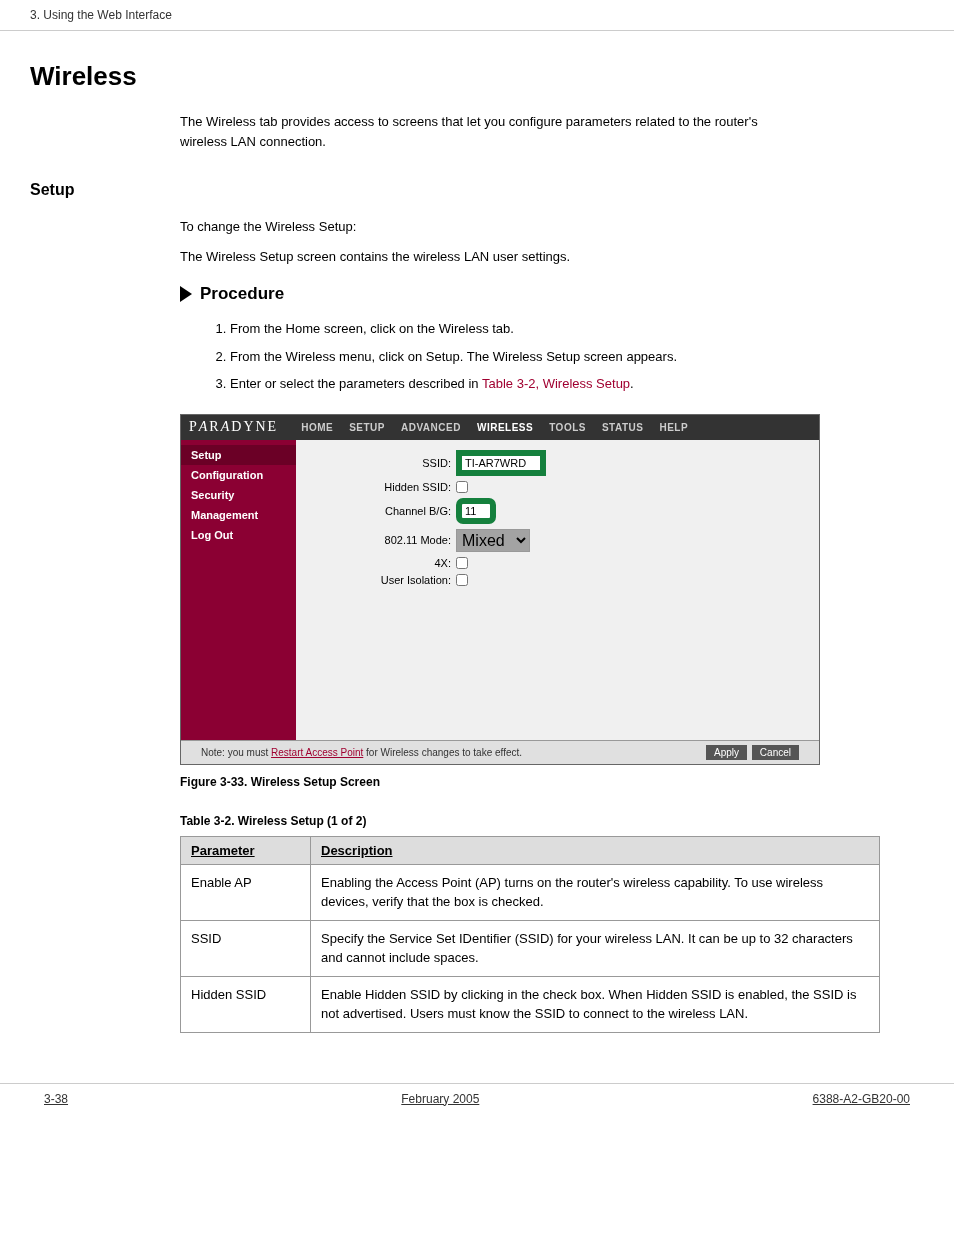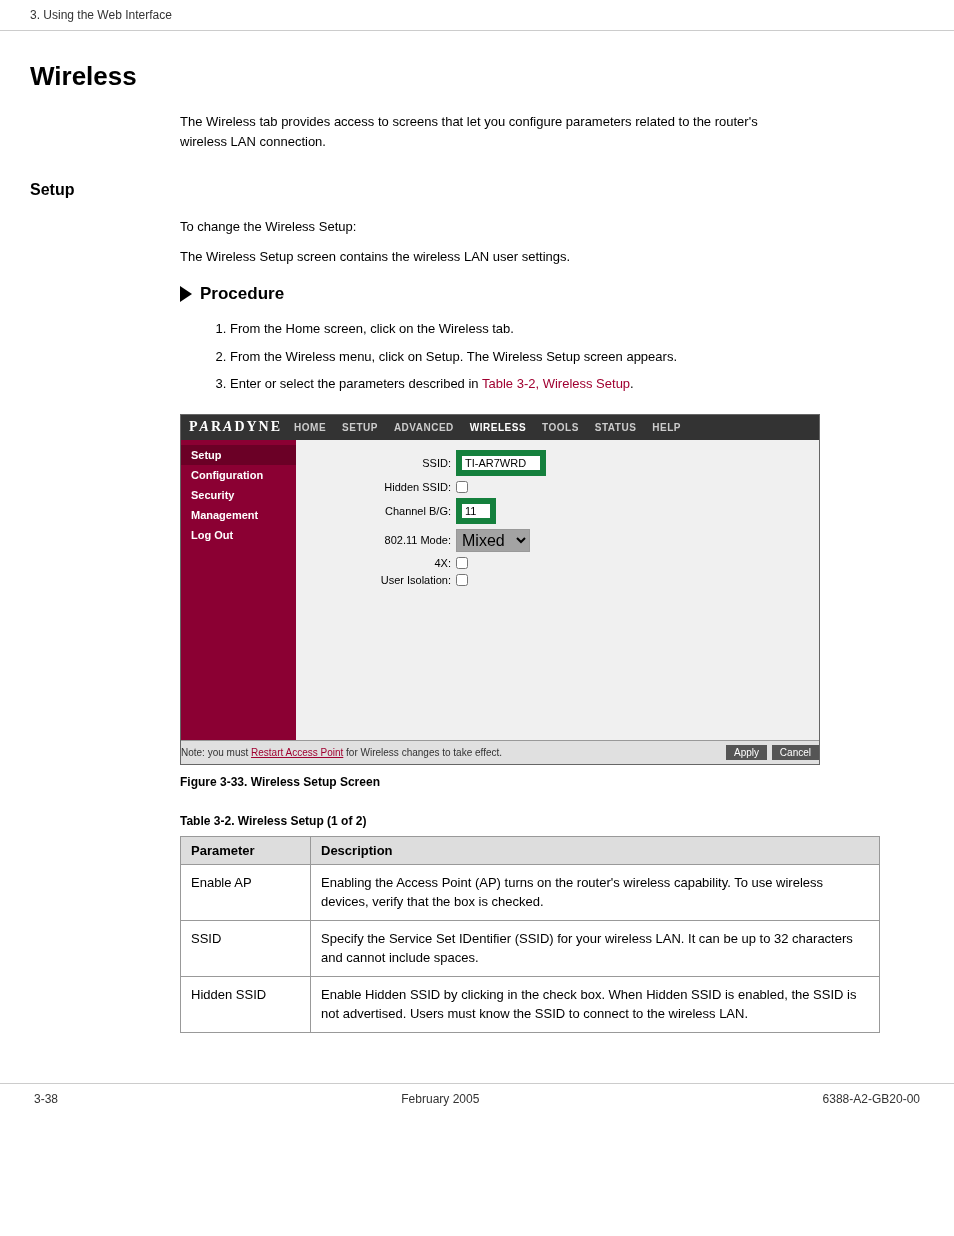--- a/index.html
+++ b/index.html
@@ -110,23 +110,23 @@
     .router-nav {
       background: #333;
       display: flex;
       align-items: center;
       padding: 4px 8px;
       gap: 0;
     }
     .router-logo {
       color: #fff;
       font-size: 14px;
-      font-weight: bold;
+      font-weight: normal;
       letter-spacing: 2px;
-      margin-right: 4px;
+      margin-right: 15px;
       font-family: serif;
     }
     .router-logo span {
       color: #fff;
     }
     .nav-item {
       color: #ccc;
       font-size: 10px;
       font-weight: bold;
       padding: 3px 8px;
@@ -206,21 +206,21 @@
     }
     .form-checkbox {
       width: 12px;
       height: 12px;
     }
 
     
     .router-note-bar {
       background: #e0e0e0;
       border-top: 1px solid #999;
-      padding: 4px 0;
+      padding: 4px 20px;
       font-size: 10px;
       display: flex;
       align-items: center;
       justify-content: space-between;
     }
     .note-text {
       font-size: 10px;
       color: #333;
     }
     .note-link {
@@ -271,43 +271,45 @@
       border-collapse: collapse;
       font-size: 13px;
     }
     .data-table th {
       background: #ddd;
       border: 1px solid #999;
       padding: 6px 10px;
       text-align: left;
       font-weight: bold;
       font-size: 13px;
+      text-decoration: underline;
     }
     .data-table td {
       border: 1px solid #999;
       padding: 8px 10px;
       vertical-align: top;
       font-size: 13px;
       line-height: 1.5;
     }
     .data-table td:first-child {
       width: 130px;
       font-weight: normal;
     }
 
     
     .page-footer {
       position: relative;
       margin-top: 30px;
       border-top: 1px solid #ccc;
-      padding: 8px 34px;
+      padding: 8px 44px;
       display: flex;
       justify-content: space-between;
       font-size: 12px;
       color: #333;
+      text-decoration: underline;
     }
   </style>
 </head>
 <body>
 
 <div class="page-container">
 
   <div class="breadcrumb-bar">
     <span>3. Using the Web Interface</span>
   </div>
@@ -376,21 +378,21 @@
               <input type="text" class="form-input-text" value="TI-AR7WRD" style="">
             </div>
 
             <div class="form-row">
               <div class="form-label">Hidden SSID:</div>
               <input type="checkbox" class="form-checkbox" style="">
             </div>
 
             <div class="form-row">
               <div class="form-label">Channel B/G:</div>
-              <input type="text" class="form-input-text" value="11" style="width: 40px;">
+              <input type="text" class="form-input-text" value="11" style="width: 40px; border-radius: 7px;">
             </div>
 
             <div class="form-row">
               <div class="form-label">802.11 Mode:</div>
               <select class="form-select">
                 <option>Mixed</option>
                 <option>B Only</option>
                 <option>G Only</option>
               </select>
             </div>

